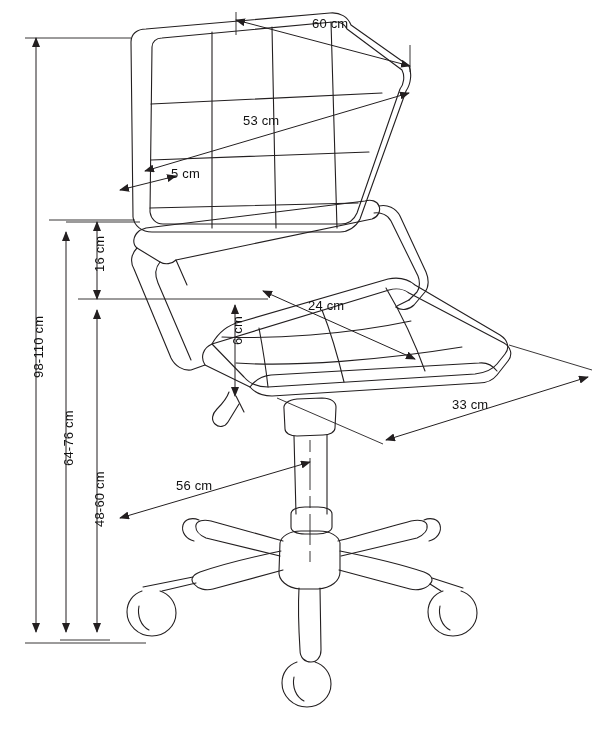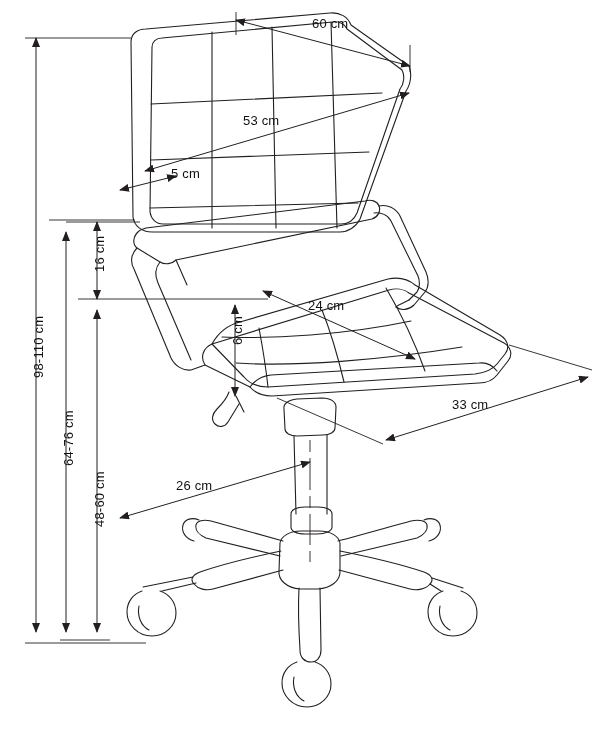--- a/index.html
+++ b/index.html
@@ -213,21 +213,21 @@
   <div class="dim-label" style="left:171px; top:166px;">5 cm</div>
 
   <div class="dim-label vert" style="left:92px; top:272px;">16 cm</div>
 
   <div class="dim-label" style="left:308px; top:298px;">24 cm</div>
 
   <div class="dim-label vert" style="left:230px; top:345px;">6 cm</div>
 
   <div class="dim-label" style="left:452px; top:397px;">33 cm</div>
 
-  <div class="dim-label" style="left:176px; top:478px;">26 cm</div>
+  <div class="dim-label" style="left:176px; top:478px;">56 cm</div>
 
   <div class="dim-label vert" style="left:31px; top:378px;">98-110 cm</div>
 
   <div class="dim-label vert" style="left:61px; top:466px;">64-76 cm</div>
 
   <div class="dim-label vert" style="left:92px; top:527px;">48-60 cm</div>
 
 </div>
 
 </body></html>

